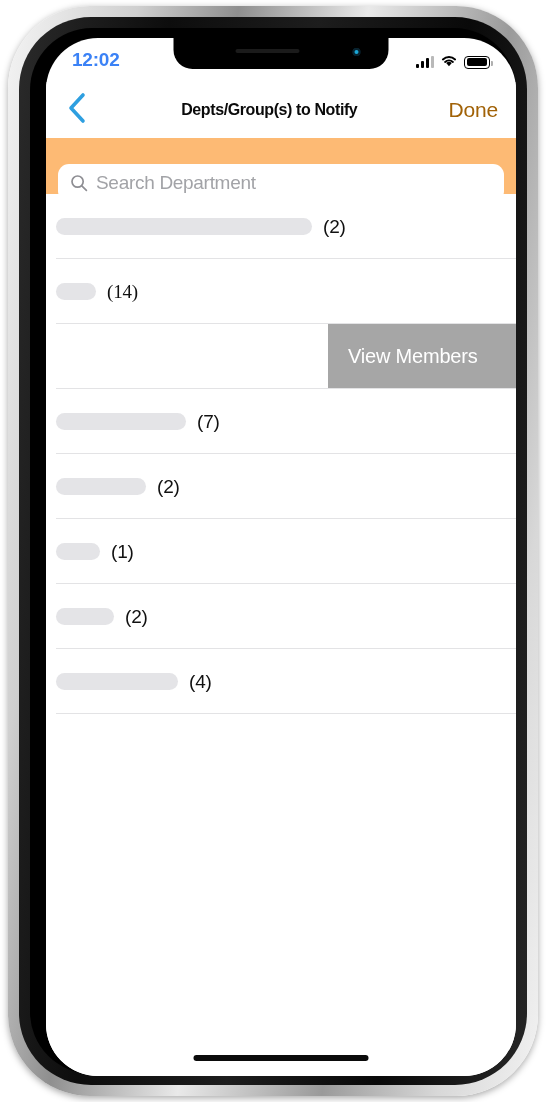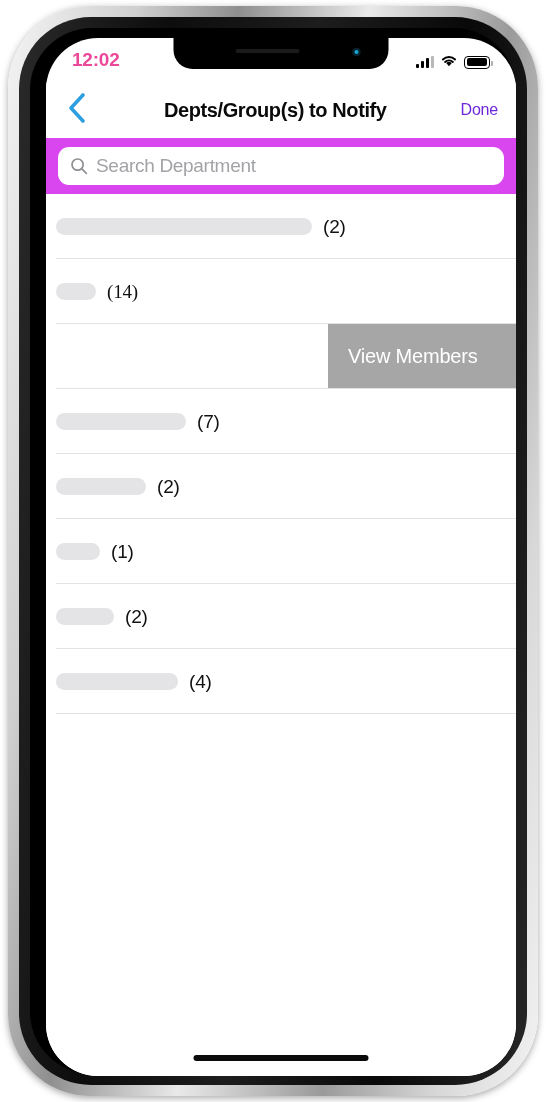--- a/index.html
+++ b/index.html
@@ -112,21 +112,21 @@
     display: flex;
     align-items: center;
     justify-content: space-between;
     padding: 0 26px;
     box-sizing: border-box;
     z-index: 30;
   }
   .status-time {
     font-size: 19px;
     font-weight: bold;
-    color: #ec4899;
+    color: #3b82f6;
     letter-spacing: -0.2px;
     margin-top: 0;
   }
   .status-icons {
     display: flex;
     align-items: center;
     gap: 6px;
     margin-top: 4px;
   }
   .signal-bars {
@@ -191,45 +191,45 @@
     width: 42px;
     height: 42px;
     display: flex;
     align-items: center;
     justify-content: center;
     cursor: pointer;
   }
   .nav-title {
     flex: 1;
     text-align: center;
-    font-size: 20px;
+    font-size: 16px;
     font-weight: bold;
     color: #0a0a0a;
     letter-spacing: -0.4px;
     white-space: nowrap;
   }
   .done-btn {
-    font-size: 16px;
-    color: #6d28d9;
+    font-size: 21px;
+    color: #a16207;
     letter-spacing: -0.2px;
     cursor: pointer;
     padding-left: 8px;
     white-space: nowrap;
   }
 
   
   .search-band {
     position: absolute;
     left: 0;
     top: 100px;
     width: 100%;
     height: 62px;
-    background: #d946ef;
-    box-sizing: border-box;
-    padding: 9px 12px;
+    background: #fdba74;
+    box-sizing: border-box;
+    padding: 26px 12px;
   }
   .search-field {
     width: 100%;
     height: 38px;
     background: #ffffff;
     border-radius: 11px;
     display: flex;
     align-items: center;
     padding: 0 12px;
     box-sizing: border-box;

